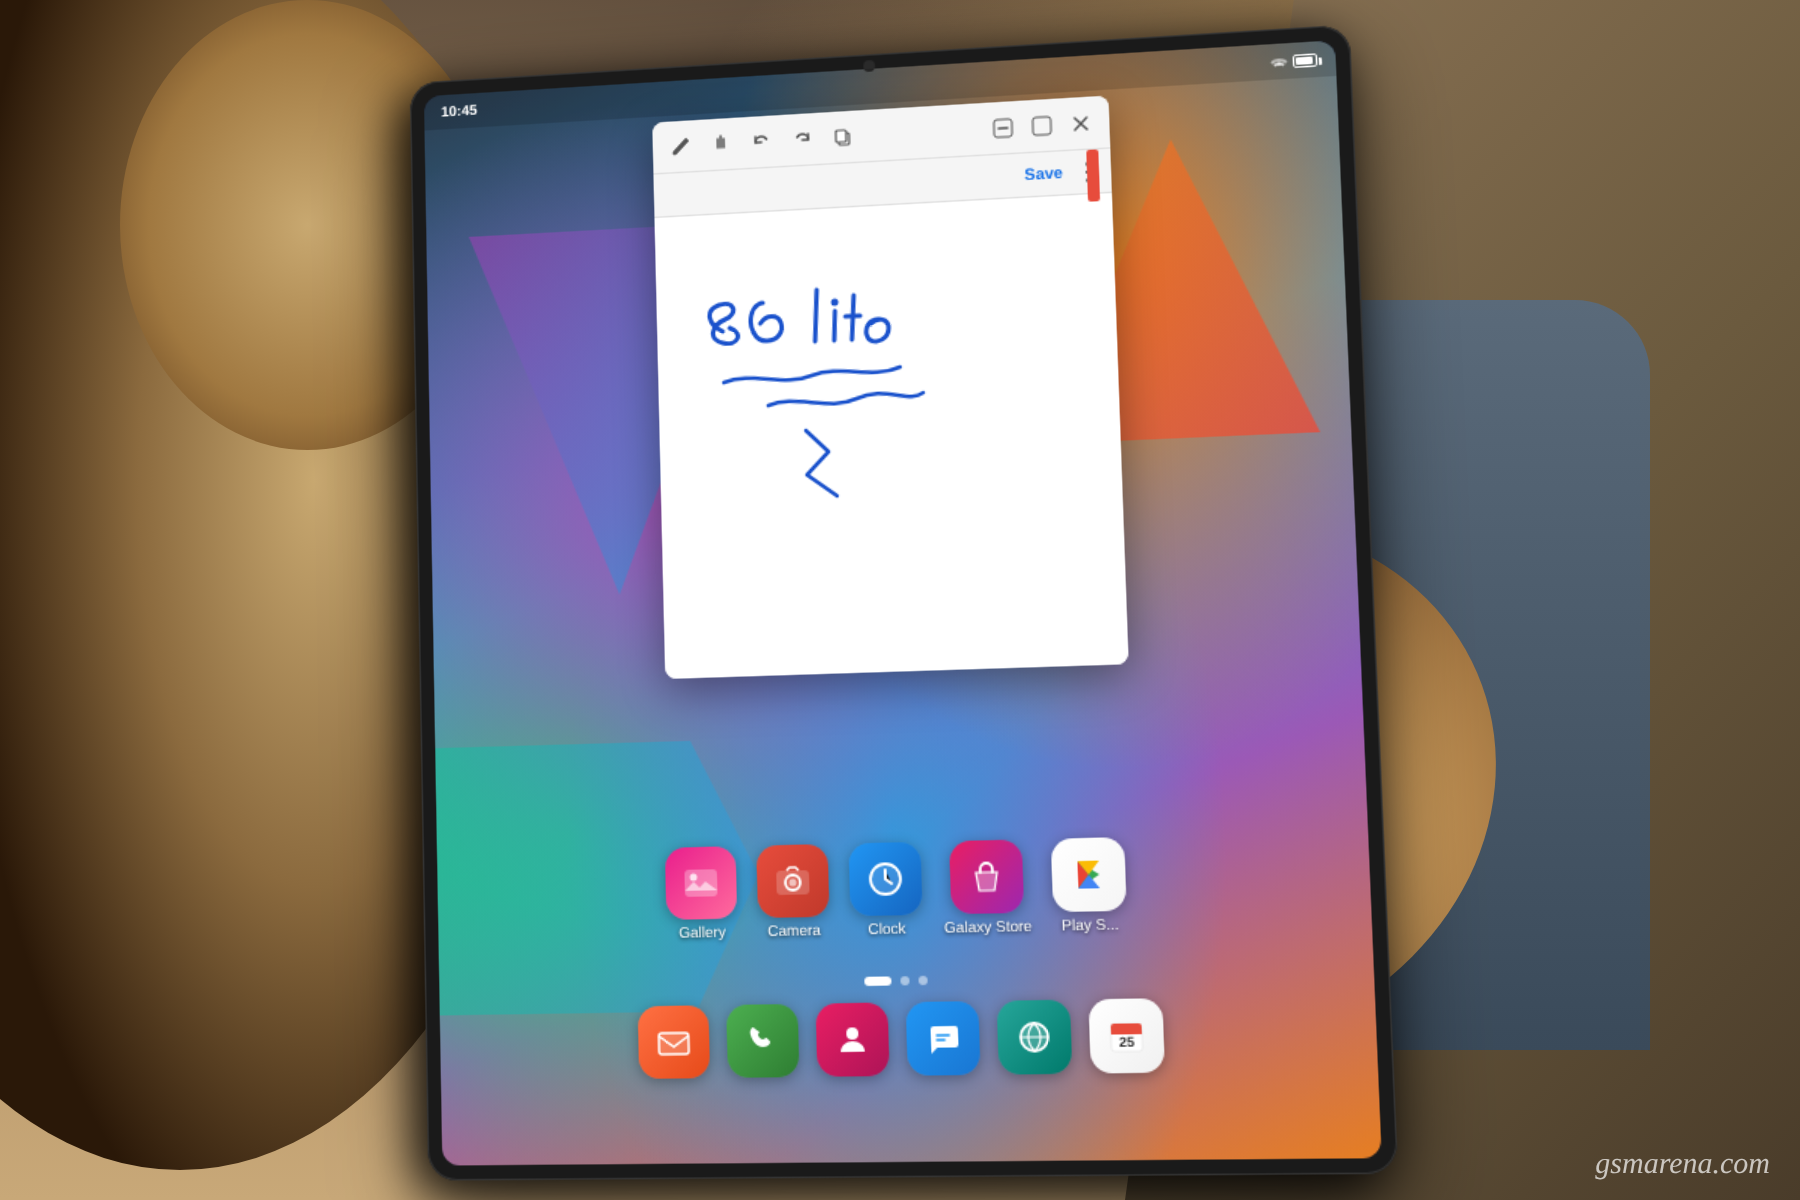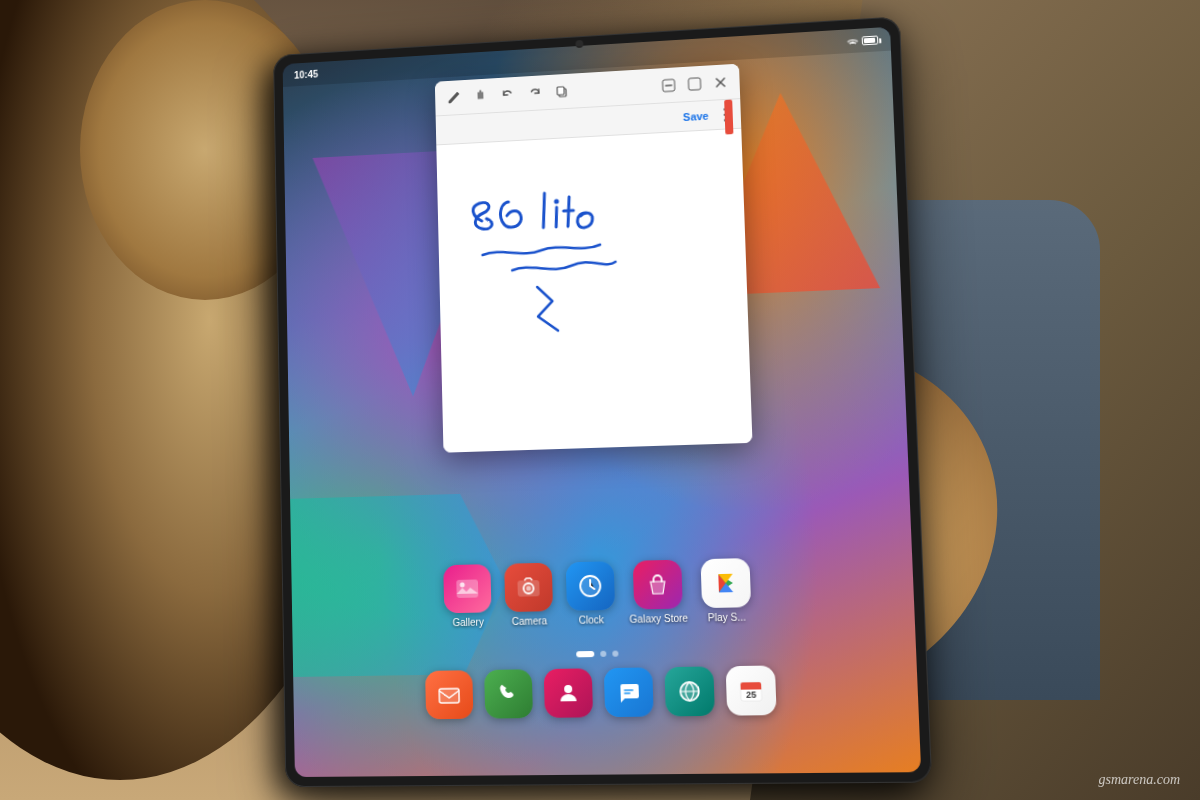--- a/index.html
+++ b/index.html
@@ -355,21 +355,21 @@
       background: white;
       width: 18px;
       border-radius: 3px;
     }
 
     
     .watermark {
       position: absolute;
       bottom: 12px;
       right: 20px;
-      font-size: 14px;
+      font-size: 20px;
       color: rgba(255,255,255,0.7);
       font-style: italic;
       font-family: Georgia, serif;
       z-index: 100;
     }
 
     
     .bg-couch {
       position: absolute;
       right: 0;

